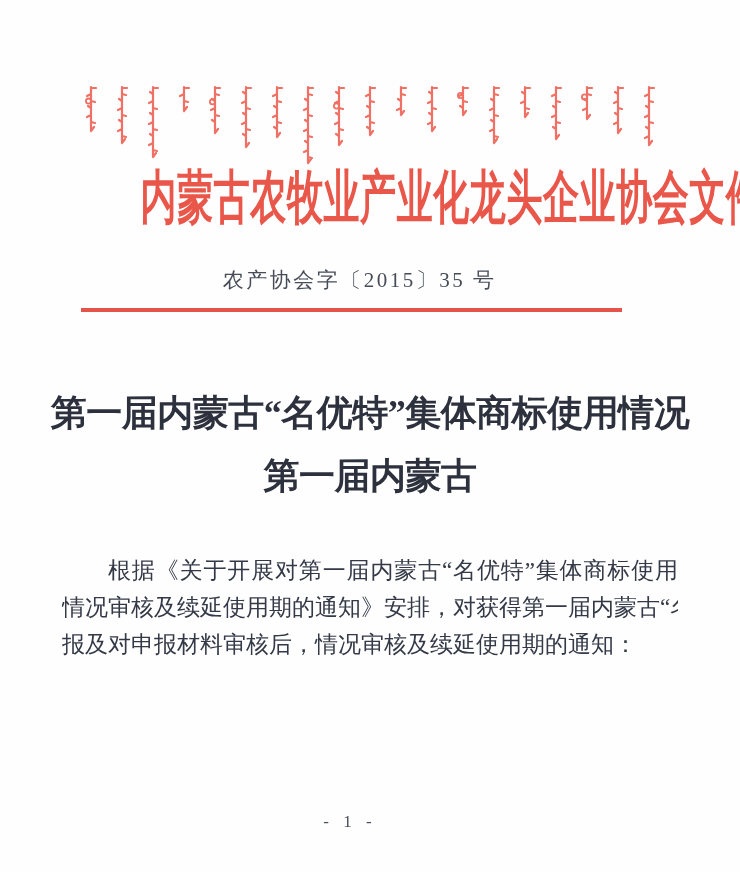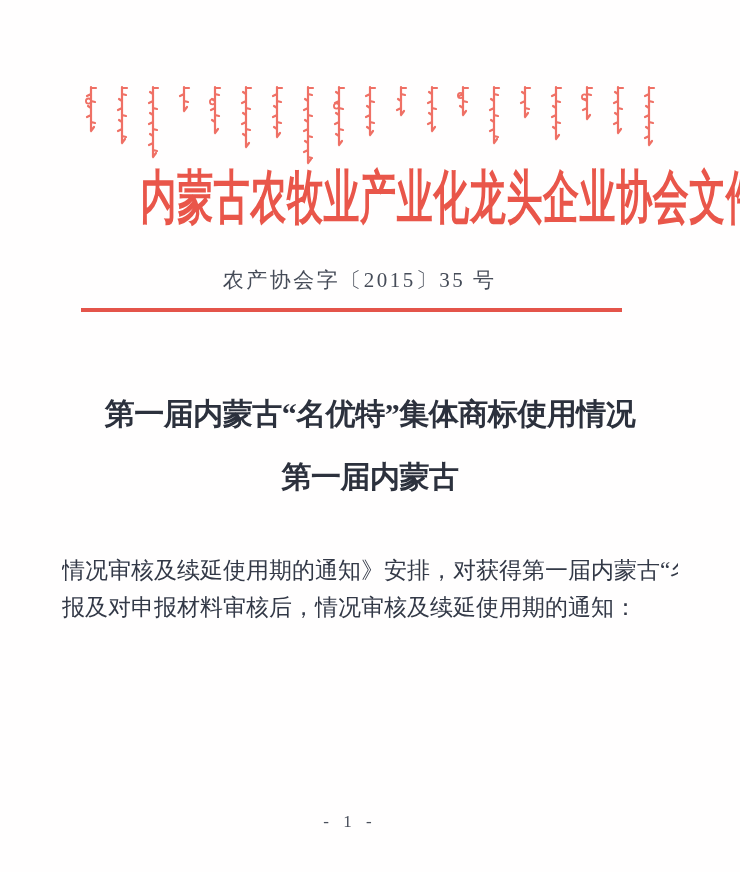--- a/index.html
+++ b/index.html
@@ -73,21 +73,21 @@
   .doc-title {
     position: absolute;
     top: 382px;
     left: 0;
     width: 740px;
     text-align: center;
     color: #2c313d;
     font-weight: bold;
   }
   .title-line {
-    font-size: 30px;
+    font-size: 36px;
     line-height: 63px;
     letter-spacing: -0.5px;
   }
 
   
   .body-text {
     position: absolute;
     top: 552px;
     left: 62px;
     width: 616px;
@@ -197,19 +197,20 @@
   <div class="doc-number">农产协会字〔2015〕35 号</div>
 
   <div class="red-rule"></div>
 
   <div class="doc-title">
     <div class="title-line">第一届内蒙古“名优特”集体商标使用情况</div>
     <div class="title-line">第一届内蒙古</div>
   </div>
 
   <div class="body-text">
+    <div class="body-line indent">根据《关于开展对第一届内蒙古“名优特”集体商标使用</div>
     <div class="body-line">情况审核及续延使用期的通知》安排，对获得第一届内蒙古“名</div>
     <div class="body-line last">报及对申报材料审核后，情况审核及续延使用期的通知：</div>
   </div>
 
   <div class="page-number">- 1 -</div>
 
 </div>
 
 </body></html>

